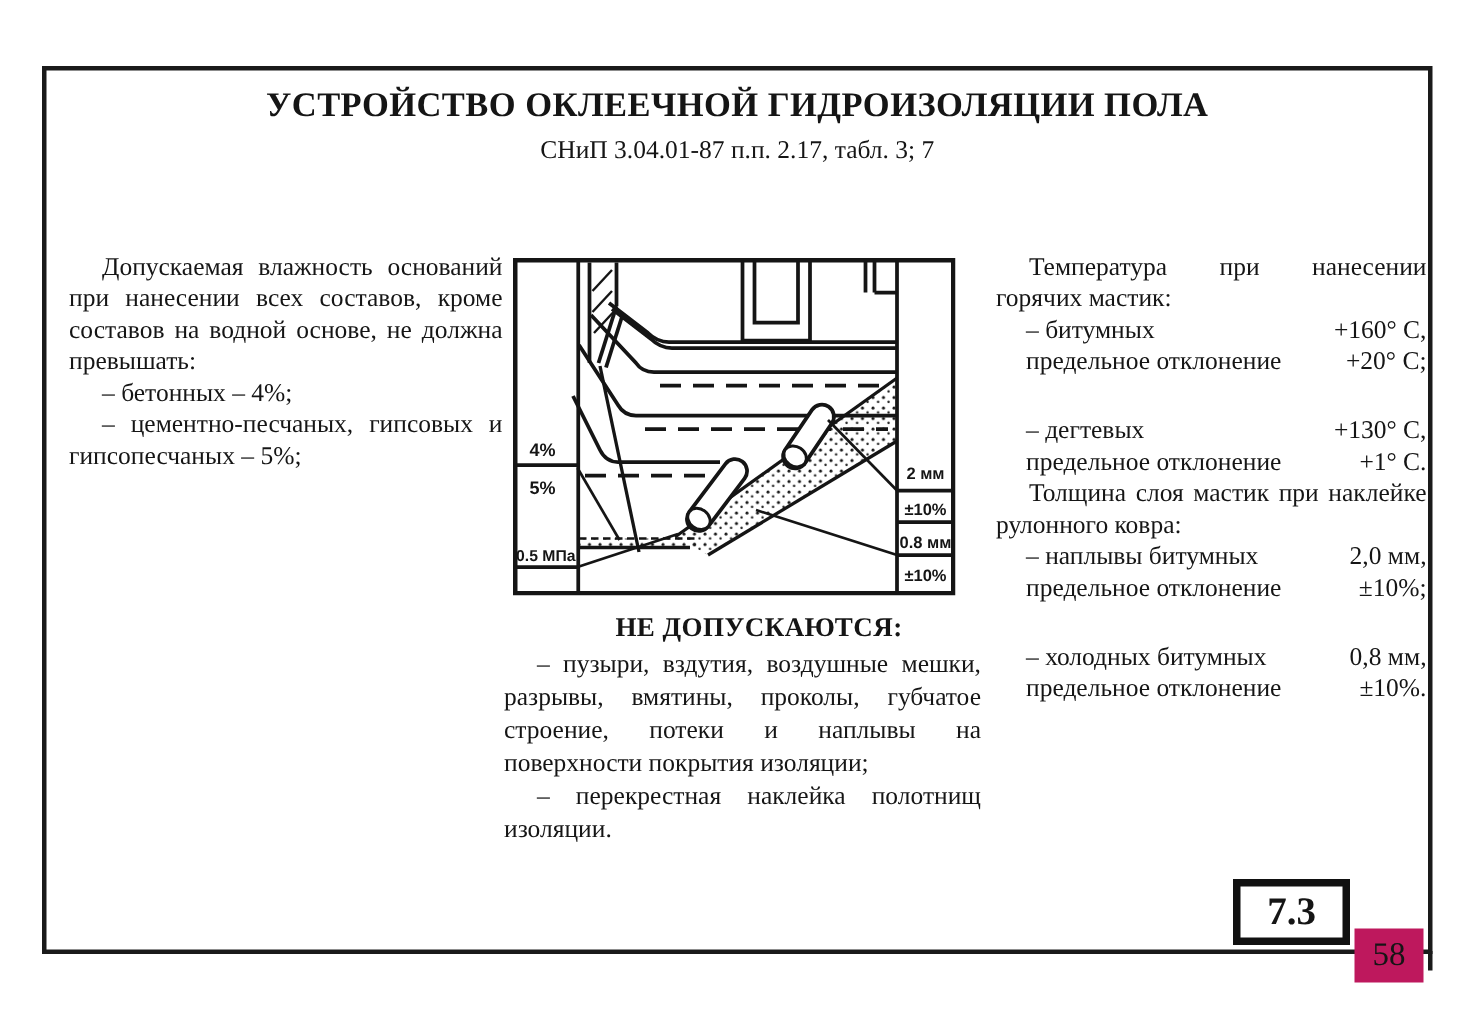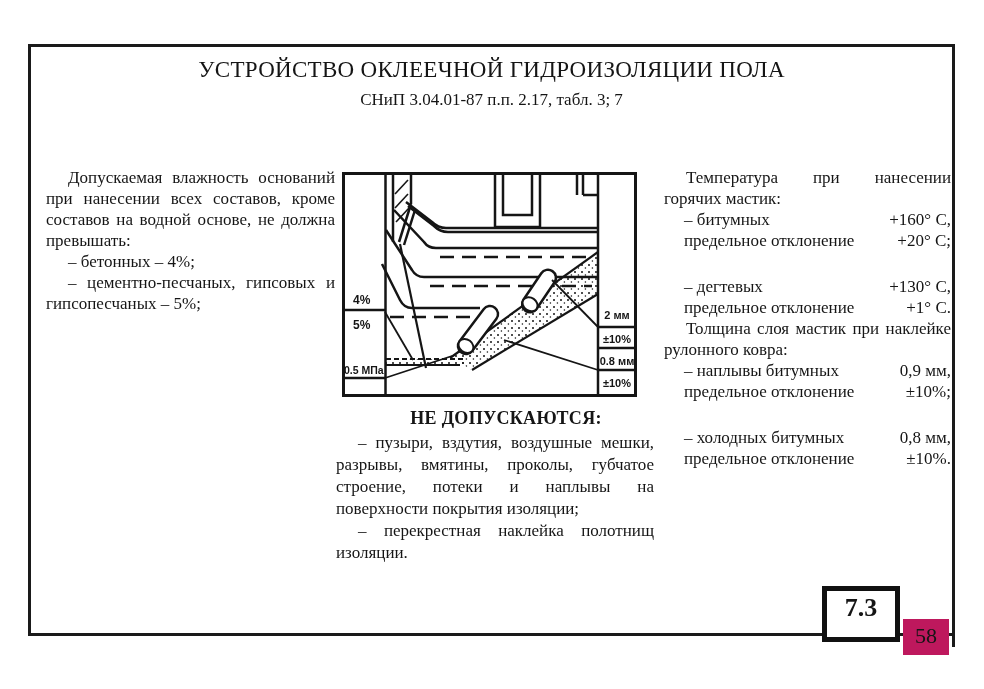--- a/index.html
+++ b/index.html
@@ -7,21 +7,21 @@
     width:984px;height:689px;position:relative;background:#ffffff;
     font-family:"Liberation Serif", serif;color:#151515;overflow:hidden;
   }
   .frame{
     position:absolute;left:28px;top:44px;width:927px;height:592px;
     border:3px solid #1a1a1a;box-sizing:border-box;background:#fff;
   }
   .frame-ext{position:absolute;left:952px;top:634px;width:3px;height:13px;background:#1a1a1a;}
   .title{
     position:absolute;left:28px;top:57px;width:927px;text-align:center;
-    font-weight:normal;font-size:23px;letter-spacing:.3px;white-space:nowrap;
+    font-weight:bold;font-size:23px;letter-spacing:.3px;white-space:nowrap;
   }
   .subtitle{
     position:absolute;left:28px;top:90px;width:927px;text-align:center;
     font-size:17px;
   }
   .col-left{
     position:absolute;left:46px;top:167px;width:289px;
     font-size:17px;line-height:21px;text-align:justify;
   }
   .col-left p{margin:0;text-indent:22px;}
@@ -38,21 +38,21 @@
     position:absolute;left:336px;top:407px;width:318px;
     font-size:17px;line-height:22px;
   }
   .notes .notes-heading{
     text-align:center;font-weight:bold;font-size:18px;margin:0 0 3px 0;
     letter-spacing:.3px;
   }
   .notes p{margin:0;text-indent:22px;text-align:justify;}
   .diagram{position:absolute;left:342px;top:172px;width:295px;height:225px;}
   .secbox{
-    position:absolute;left:822px;top:586px;width:78px;height:56px;
+    position:absolute;left:822px;top:586px;width:78px;height:44px;
     border:5px solid #111;box-sizing:border-box;text-align:center;
     font-weight:bold;font-size:26px;line-height:33px;background:#fff;
   }
   .pagenum{
     position:absolute;left:903px;top:619px;width:46px;height:32px;
     background:#be185d;font-size:22px;text-align:center;padding-top:4px;
   }
 </style>
 </head>
 <body>
@@ -188,21 +188,21 @@
     <span class="val">+130° С,</span>
   </div>
   <div class="row">
     <span class="lbl">предельное отклонение</span>
     <span class="val">+1° С.</span>
   </div>
 
   <p class="heading gap">Толщина слоя мастик при наклейке рулонного ковра:</p>
   <div class="row">
     <span class="lbl">– наплывы битумных</span>
-    <span class="val">0,9 мм,</span>
+    <span class="val">2,0 мм,</span>
   </div>
   <div class="row">
     <span class="lbl">предельное отклонение</span>
     <span class="val">±10%;</span>
   </div>
   <div class="row gap">
     <span class="lbl">– холодных битумных</span>
     <span class="val">0,8 мм,</span>
   </div>
   <div class="row">

